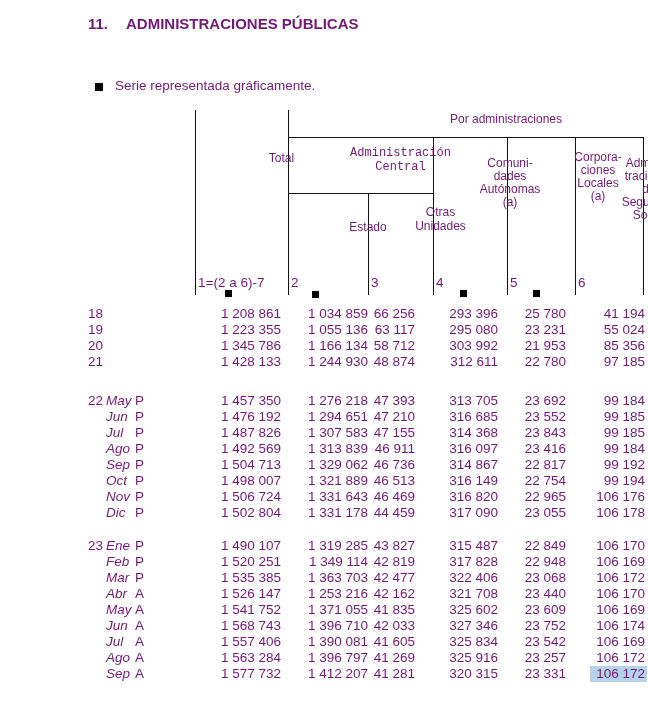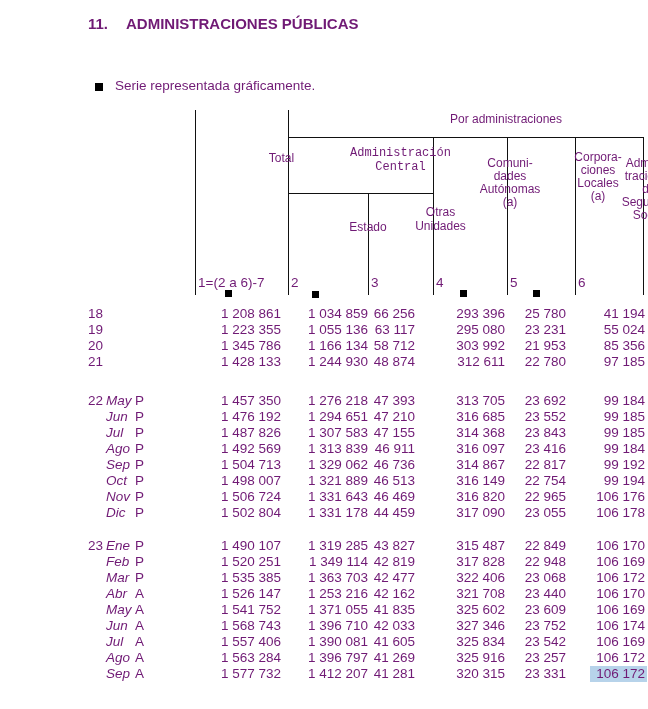--- a/index.html
+++ b/index.html
@@ -22,21 +22,21 @@
   .marker{position:absolute;width:7px;height:7px;background:#000;}
   .row-group{position:absolute;left:0;width:648px;}
   .g0{top:306px;} .g1{top:393px;} .g2{top:538px;}
   .data-row{position:relative;height:16px;line-height:16px;font-size:13.5px;}
   .data-row span{display:block;position:absolute;top:0;white-space:nowrap;}
   .year{left:88px;font-weight:normal;}
   .month{left:106px;font-style:italic;}
   .flag{left:135px;}
   .cell{text-align:right;}
   .c0{right:367px;} .c1{right:280px;} .c2{right:233px;}
-  .c3{right:143px;} .c4{right:82px;}  .c5{right:3px;}
+  .c3{right:150px;} .c4{right:82px;}  .c5{right:3px;}
   .cell.highlight{right:1px;padding:0 2px 0 6px;background:var(--hl,#b7d3ea);}
 </style>
 </head>
 <body>
 
 <div class="page">
 
   <div class="title">
     <span class="num">11.</span>
     <span class="txt">ADMINISTRACIONES PÚBLICAS</span>

